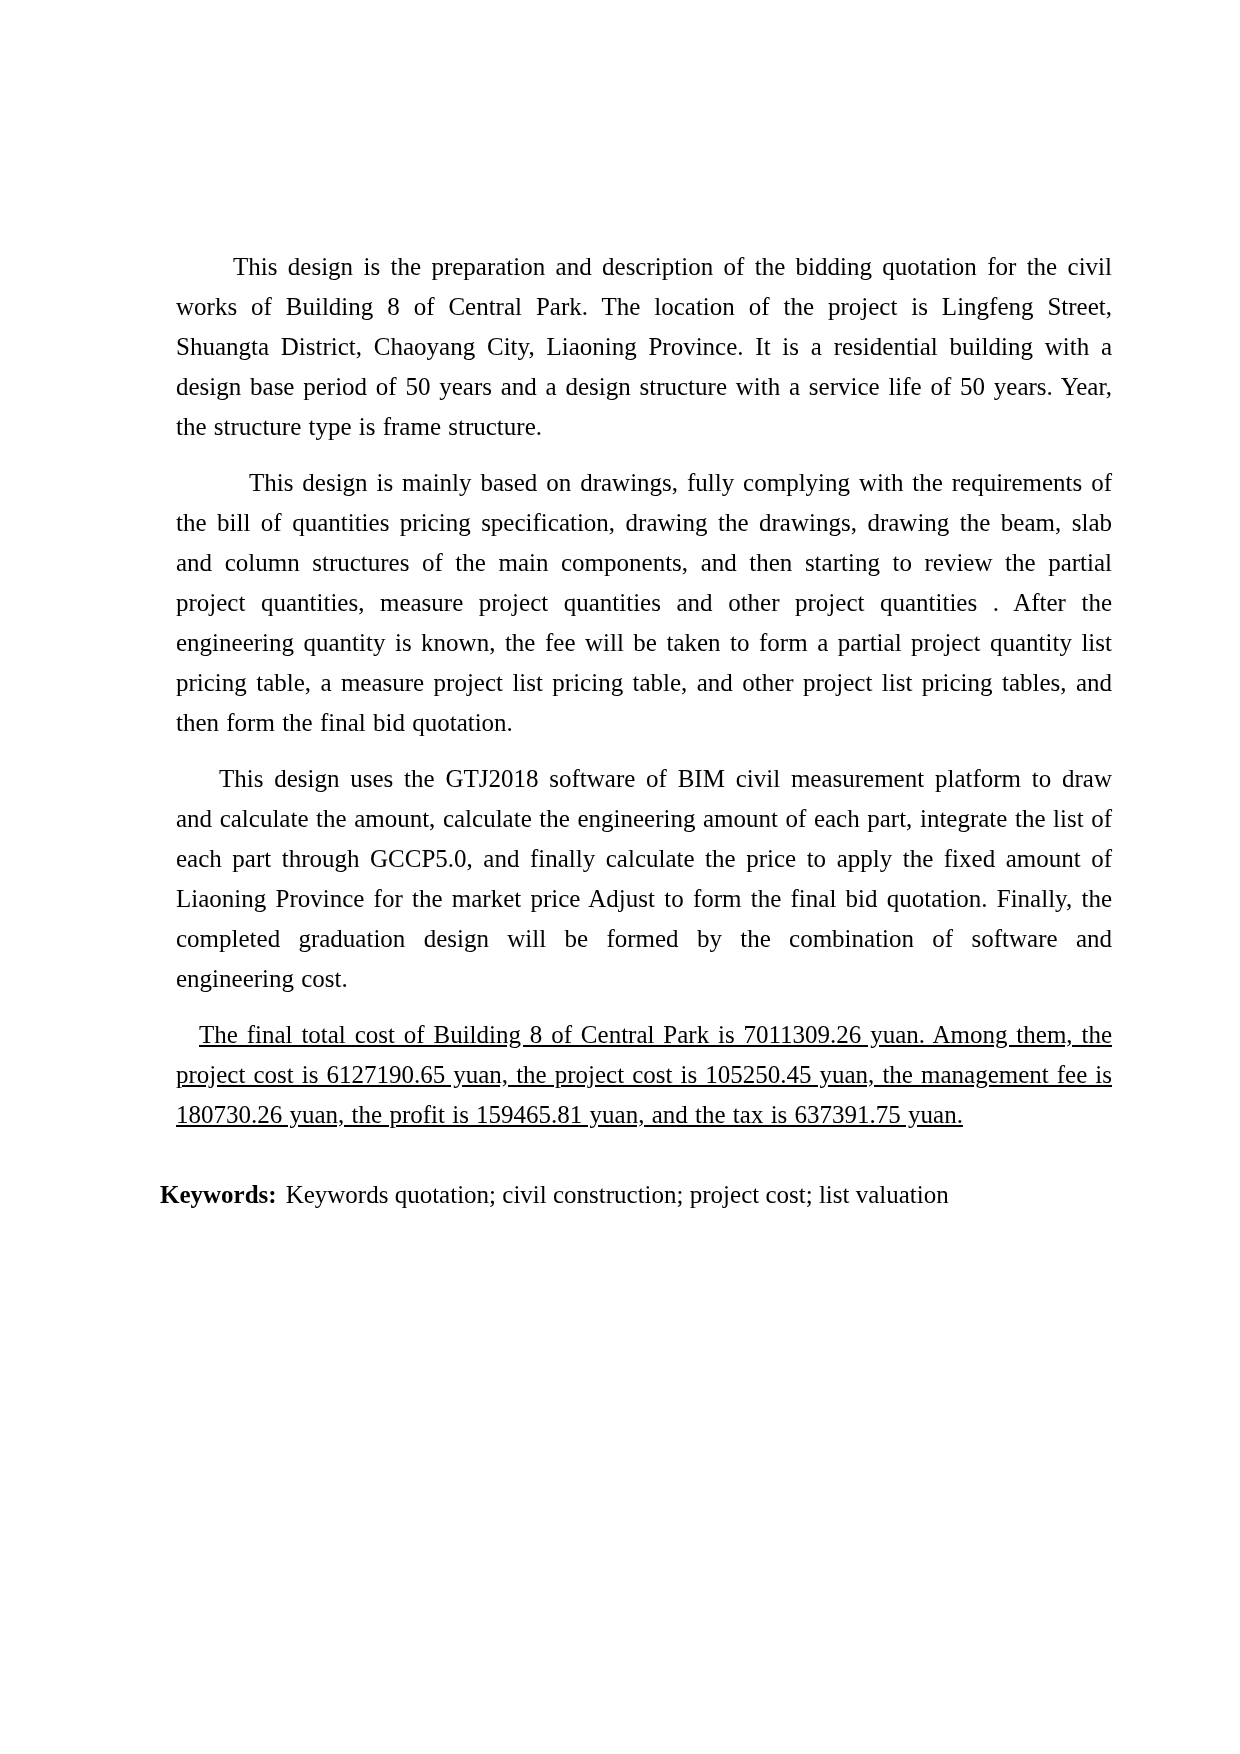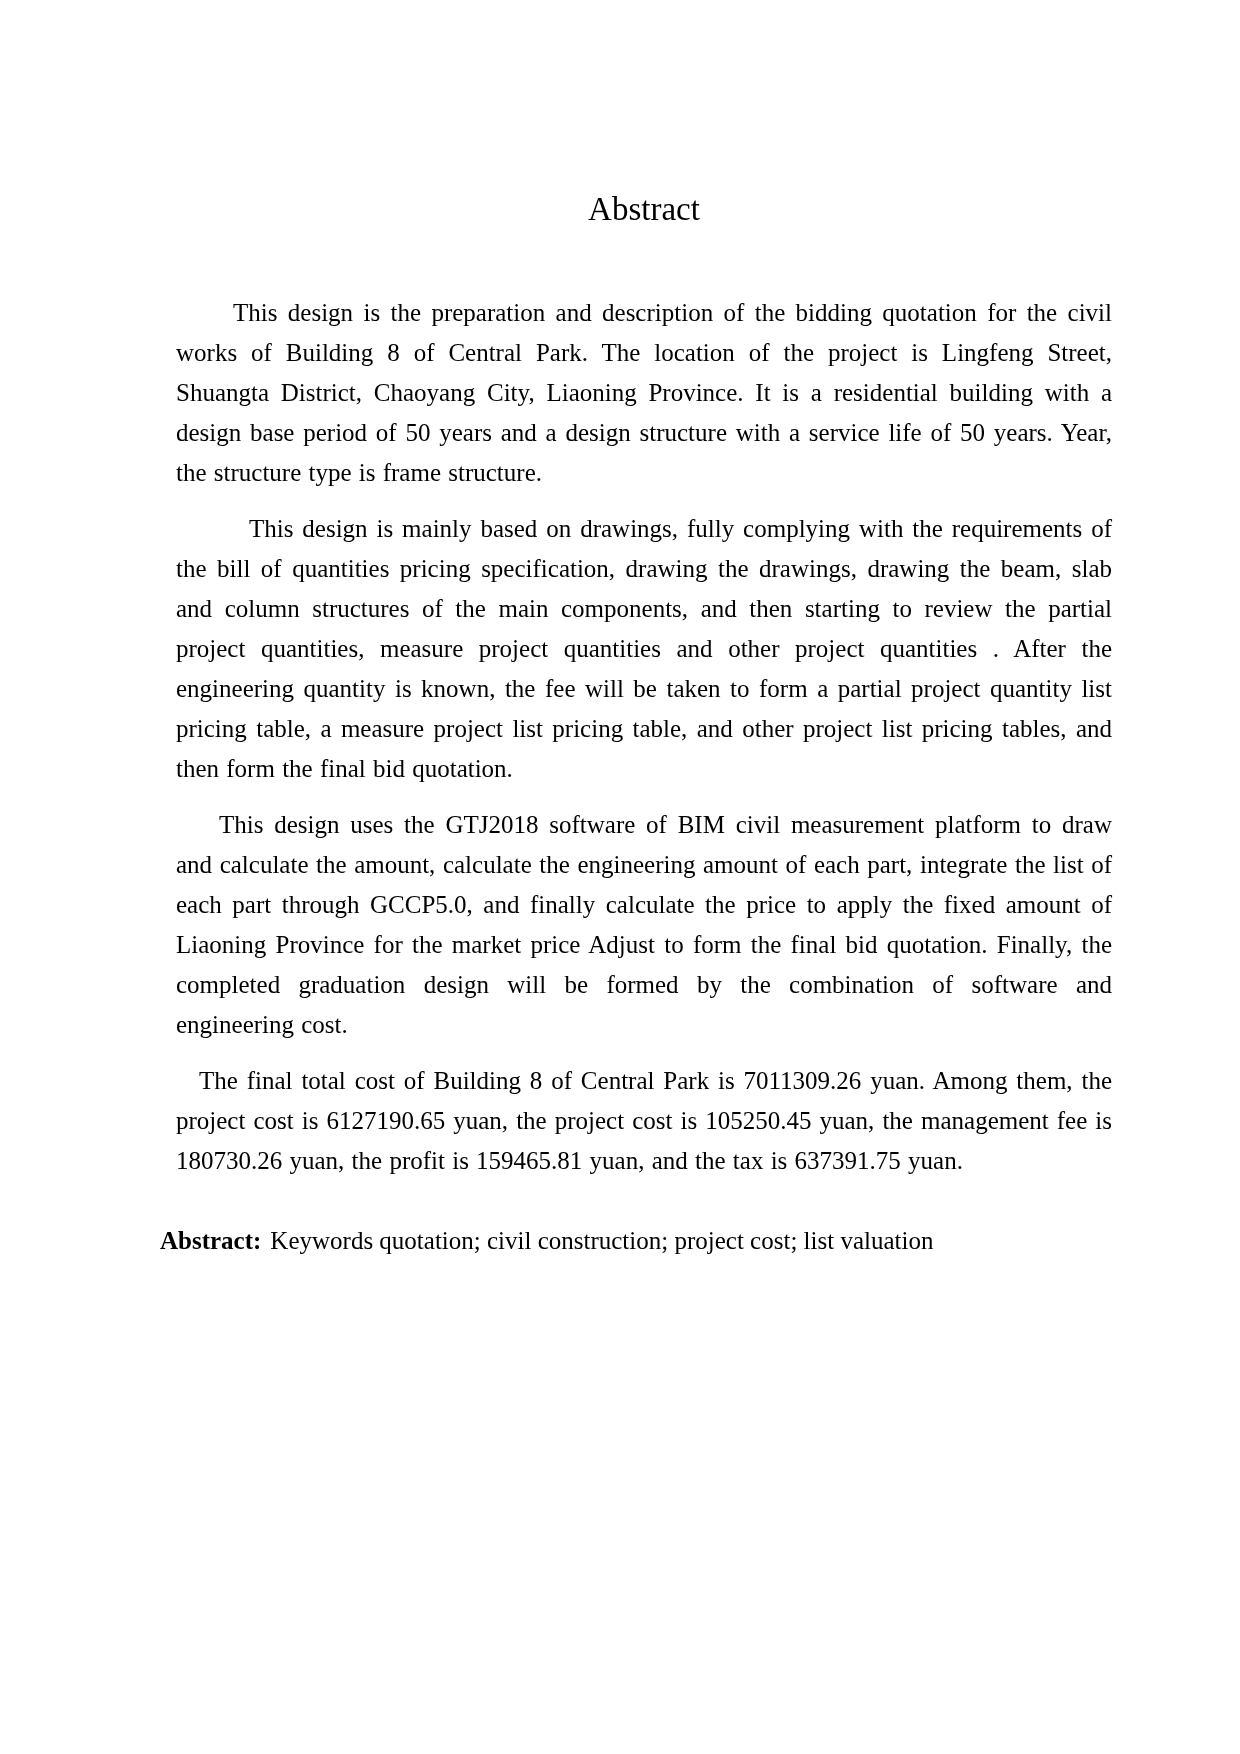--- a/index.html
+++ b/index.html
@@ -32,44 +32,43 @@
   .para {
     margin: 16px;
     font-size: 25px;
     line-height: 40px;
     text-align: justify;
     word-spacing: 1px;
   }
   .p1 { margin-top: 61px; text-indent: 57px; }
   .p2 { text-indent: 73px; }
   .p3 { text-indent: 43px; }
-  .p4 { text-indent: 23px; }
+  .p4 { text-indent: 23px; text-decoration: underline; }
   .keywords {
     margin: 39px 0 0 0;
     font-size: 25px;
     line-height: 42px;
     text-align: left;
   }
   .keywords .kw-label {
     font-weight: 700;
     margin-right: 9px;
   }
 </style>
 </head>
 <body>
 
 <div class="page">
   <div class="content">
-    <h1 class="title">Abstract</h1>
 
     <p class="para p1">This design is the preparation and description of the bidding quotation for the civil works of Building 8 of Central Park.  The location of the project is Lingfeng Street, Shuangta District, Chaoyang City, Liaoning Province.  It is a residential building with a design base period of 50 years and a design structure with a service life of 50 years. Year, the structure type is frame structure.</p>
 
     <p class="para p2">This design is mainly based on drawings, fully complying with the requirements of the bill of quantities pricing specification, drawing the drawings, drawing the beam, slab and column structures of the main components, and then starting to review the partial project quantities, measure project quantities and other project quantities . After the engineering quantity is known, the fee will be taken to form a partial project quantity list pricing table, a measure project list pricing table, and other project list pricing tables, and then form the final bid quotation.</p>
 
     <p class="para p3">This design uses the GTJ2018 software of BIM civil measurement platform to draw and calculate the amount, calculate the engineering amount of each part, integrate the list of each part through GCCP5.0, and finally calculate the price to apply the fixed amount of Liaoning Province for the market price Adjust to form the final bid quotation. Finally, the completed graduation design will be formed by the combination of software and engineering cost.</p>
 
     <p class="para p4">The final total cost of Building 8 of Central Park is 7011309.26 yuan. Among them, the project cost is 6127190.65 yuan, the project cost is 105250.45 yuan, the management fee is 180730.26 yuan, the profit is 159465.81 yuan, and the tax is 637391.75 yuan.</p>
 
     <p class="keywords">
-      <span class="kw-label">Abstract:</span><span>Keywords quotation; civil construction; project cost; list valuation</span>
+      <span class="kw-label">Keywords:</span><span>Keywords quotation; civil construction; project cost; list valuation</span>
     </p>
   </div>
 </div>
 
 </body></html>

